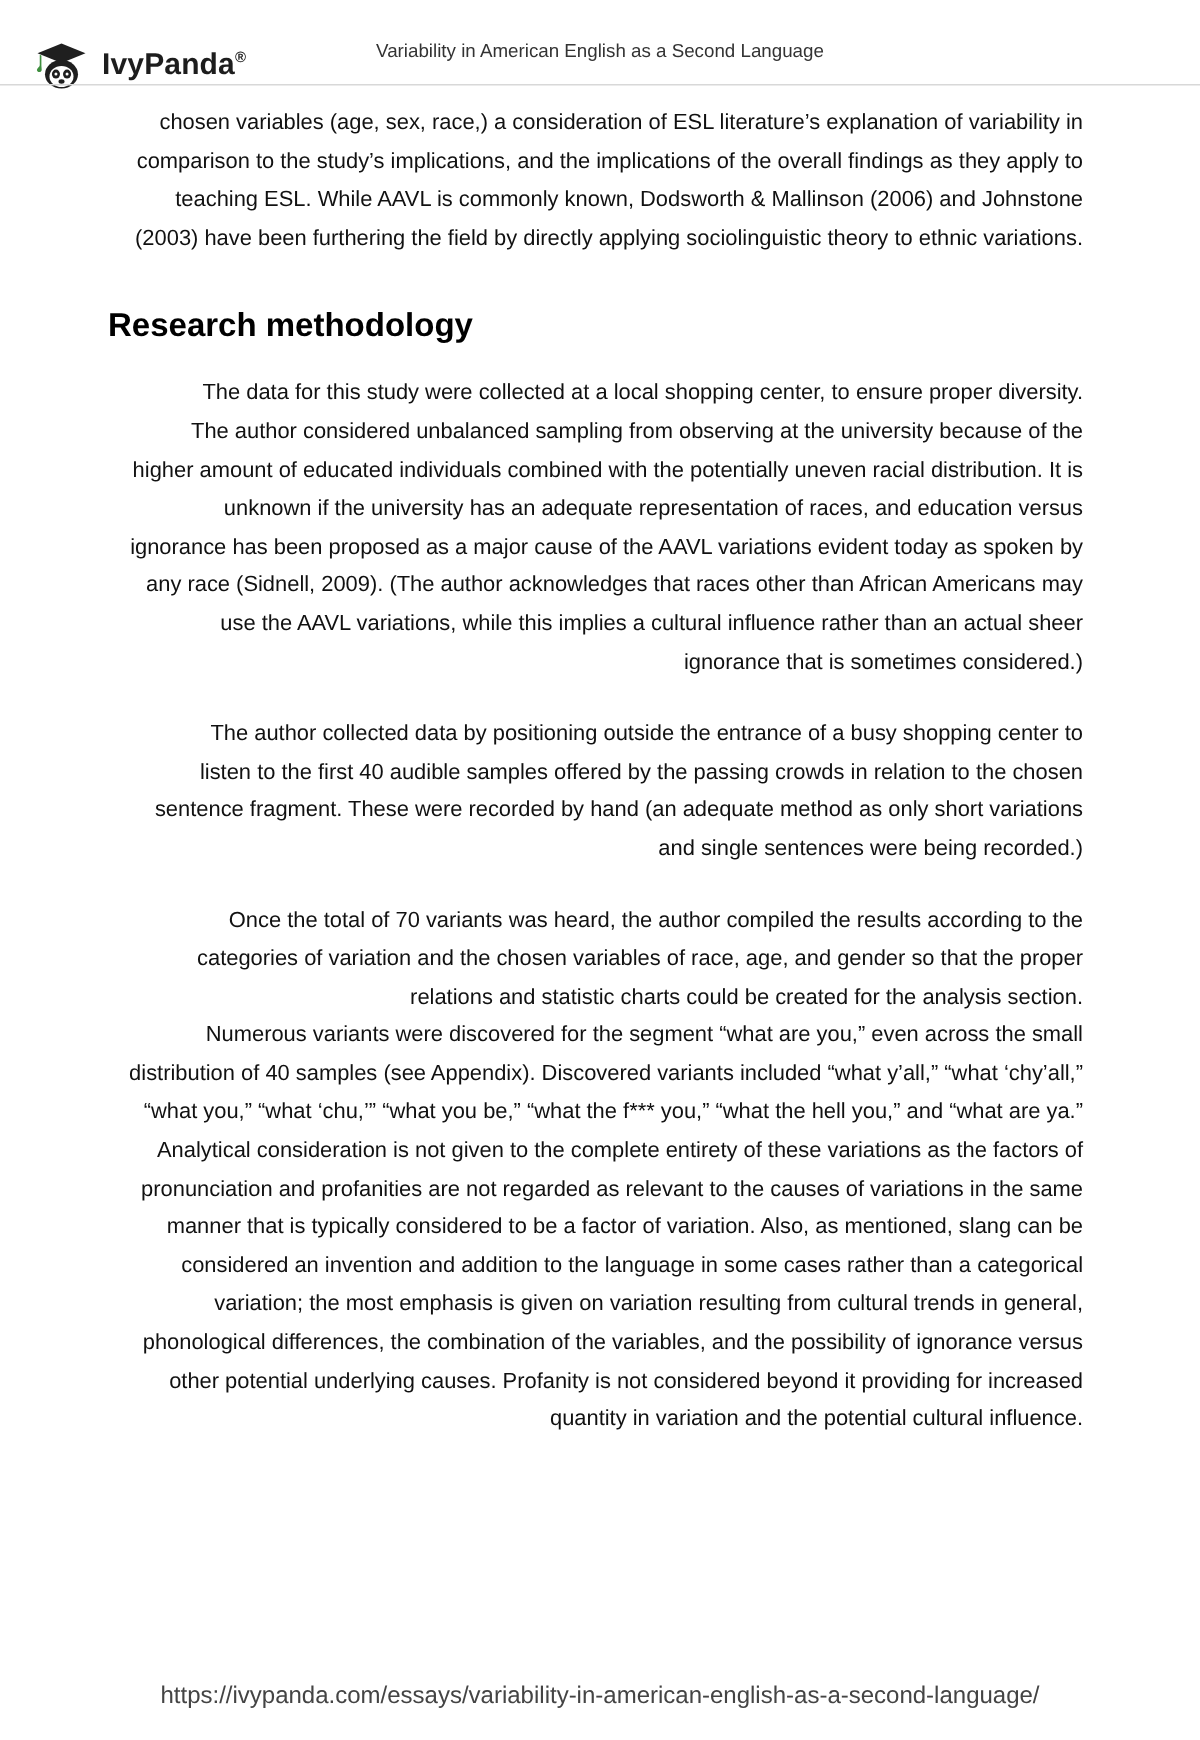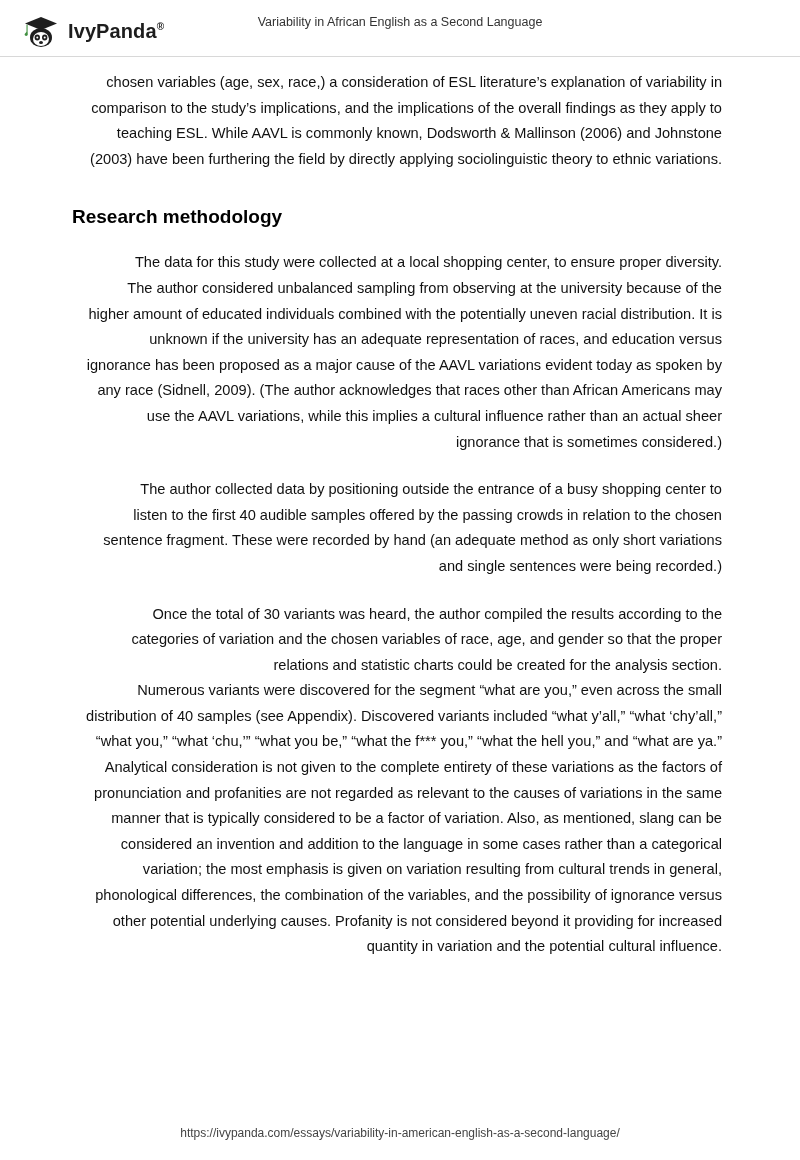--- a/index.html
+++ b/index.html
@@ -17,21 +17,21 @@
   }
   .page {
     position: relative;
     width: 800px;
     height: 1160px;
     box-sizing: border-box;
   }
   
   .header {
     position: absolute;
-    top: 0;
+    top: 12px;
     left: 0;
     width: 800px;
     height: 56px;
     display: flex;
     align-items: center;
   }
   .brand {
     position: absolute;
     left: 22px;
     top: 14px;
@@ -91,35 +91,35 @@
     text-align: right;
   }
   p.indented {
     text-indent: 32px;
     margin-left: 13px;
   }
   .gap {
     height: 22px;
   }
   h2.section-heading {
-    font-size: 19px;
+    font-size: 22px;
     line-height: 30px;
     font-weight: bold;
     margin: 30px 0 18px 0;
     color: #000000;
   }
 
   
   .footer {
     position: absolute;
     left: 0;
     width: 800px;
     bottom: 20px;
     text-align: center;
-    font-size: 12px;
+    font-size: 16px;
     color: #444444;
   }
   .footer a {
     color: #444444;
     text-decoration: none;
   }
 </style>
 </head>
 <body>
 
@@ -135,36 +135,36 @@
           <ellipse cx="19" cy="25" rx="8" ry="7" fill="#ffffff"></ellipse>
           <ellipse cx="15.3" cy="23.4" rx="2.7" ry="3" fill="#1f1f1f"></ellipse>
           <ellipse cx="22.7" cy="23.4" rx="2.7" ry="3" fill="#1f1f1f"></ellipse>
           <circle cx="15.3" cy="23.4" r="1" fill="#ffffff"></circle>
           <circle cx="22.7" cy="23.4" r="1" fill="#ffffff"></circle>
           <ellipse cx="19" cy="28.4" rx="2" ry="1.5" fill="#1f1f1f"></ellipse>
         </svg>
       </span>
       <span class="brand-text"><span>IvyPanda</span><span class="reg">®</span></span>
     </a>
-    <div class="header-title">Variability in African English as a Second Language</div>
+    <div class="header-title">Variability in American English as a Second Language</div>
   </div>
 
   <div class="rule"></div>
 
   <div class="content">
 
     <p class="body-text">chosen variables (age, sex, race,) a consideration of ESL literature’s explanation of variability in comparison to the study’s implications, and the implications of the overall findings as they apply to teaching ESL. While AAVL is commonly known, Dodsworth &amp; Mallinson (2006) and Johnstone (2003) have been furthering the field by directly applying sociolinguistic theory to ethnic variations.</p>
 
     <h2 class="section-heading">Research methodology</h2>
 
     <p class="body-text indented">The data for this study were collected at a local shopping center, to ensure proper diversity. The author considered unbalanced sampling from observing at the university because of the higher amount of educated individuals combined with the potentially uneven racial distribution. It is unknown if the university has an adequate representation of races, and education versus ignorance has been proposed as a major cause of the AAVL variations evident today as spoken by any race (Sidnell, 2009). (The author acknowledges that races other than African Americans may use the AAVL variations, while this implies a cultural influence rather than an actual sheer ignorance that is sometimes considered.)</p>
     <div class="gap"></div>
     <p class="body-text indented">The author collected data by positioning outside the entrance of a busy shopping center to listen to the first 40 audible samples offered by the passing crowds in relation to the chosen sentence fragment. These were recorded by hand (an adequate method as only short variations and single sentences were being recorded.)</p>
     <div class="gap"></div>
-    <p class="body-text indented">Once the total of 30 variants was heard, the author compiled the results according to the categories of variation and the chosen variables of race, age, and gender so that the proper relations and statistic charts could be created for the analysis section.</p>
+    <p class="body-text indented">Once the total of 70 variants was heard, the author compiled the results according to the categories of variation and the chosen variables of race, age, and gender so that the proper relations and statistic charts could be created for the analysis section.</p>
 
 
     <p class="body-text indented">Numerous variants were discovered for the segment “what are you,” even across the small distribution of 40 samples (see Appendix). Discovered variants included “what y’all,” “what ‘chy’all,” “what you,” “what ‘chu,’” “what you be,” “what the f*** you,” “what the hell you,” and “what are ya.” Analytical consideration is not given to the complete entirety of these variations as the factors of pronunciation and profanities are not regarded as relevant to the causes of variations in the same manner that is typically considered to be a factor of variation. Also, as mentioned, slang can be considered an invention and addition to the language in some cases rather than a categorical variation; the most emphasis is given on variation resulting from cultural trends in general, phonological differences, the combination of the variables, and the possibility of ignorance versus other potential underlying causes. Profanity is not considered beyond it providing for increased quantity in variation and the potential cultural influence.</p>
   </div>
 
   <div class="footer">
     <a href="#">https://ivypanda.com/essays/variability-in-american-english-as-a-second-language/</a>
   </div>
 
 </div>

